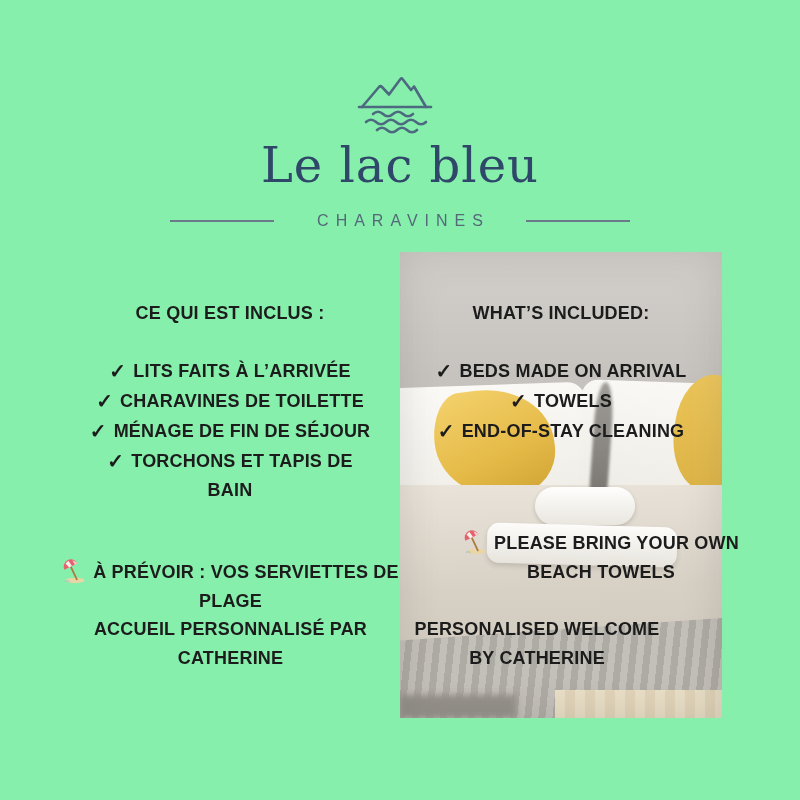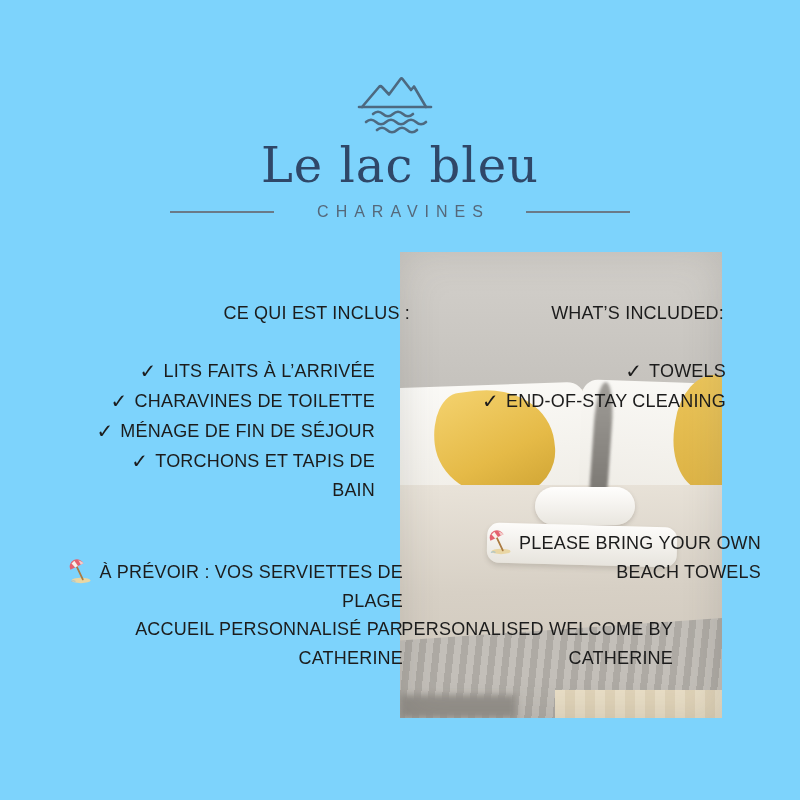--- a/index.html
+++ b/index.html
@@ -1,28 +1,28 @@
 <!DOCTYPE html>
 <html><head>
 <meta charset="utf-8">
 <style>
   html,body{margin:0;padding:0;}
   body{width:800px;height:800px;overflow:hidden;background:#faf7f2;}
-  .canvas{position:relative;width:800px;height:800px;font-family:"Liberation Sans",sans-serif;background:#7dd3fc;}
+  .canvas{position:relative;width:800px;height:800px;font-family:"Liberation Sans",sans-serif;background:#86efac;}
 
   
   .logo{position:absolute;top:70px;left:0;width:800px;text-align:center;z-index:2;}
   .logo-icon{display:inline-block;}
   .logo-title{font-family:"DejaVu Serif",serif;font-size:48px;line-height:54px;color:#2f4768;letter-spacing:1px;margin-top:-2px;}
-  .logo-subrow{display:flex;justify-content:center;align-items:center;gap:36px;margin-top:11px;}
+  .logo-subrow{display:flex;justify-content:center;align-items:center;gap:36px;margin-top:20px;}
   .rule{width:104px;height:2px;background:#6a7a88;}
   .logo-subtitle{font-size:16px;font-weight:400;letter-spacing:7px;padding-left:7px;color:#55687a;}
 
   
-  .tblock{position:absolute;text-align:right;font-weight:400;font-size:18px;line-height:29px;
+  .tblock{position:absolute;text-align:center;font-weight:700;font-size:18px;line-height:29px;
           color:#1c1c1c;letter-spacing:.2px;z-index:3;}
   #fr-heading{left:50px;top:299px;width:360px;height:28px;line-height:28px;}
   #fr-list{left:85px;top:356px;width:290px;}
   #fr-note{left:58px;top:558px;width:345px;}
   #fr-footer{left:58px;top:615px;width:345px;}
   #en-heading{left:398px;top:299px;width:326px;height:28px;line-height:28px;}
   #en-list{left:396px;top:356px;width:330px;}
   #en-note{left:401px;top:529px;width:320px;padding-left:40px;}
   #en-footer{left:401px;top:615px;width:272px;}
   .check{display:inline-block;margin-right:7px;font-size:20px;transform:translateY(1px);}
@@ -110,20 +110,21 @@
         </g>
       </svg>
     </span><span>À PRÉVOIR : VOS SERVIETTES DE PLAGE</span>
   </div>
 
   <div class="tblock" id="fr-footer">ACCUEIL PERSONNALISÉ PAR CATHERINE</div>
 
   <div class="tblock" id="en-heading">WHAT’S INCLUDED:</div>
 
   <div class="tblock" id="en-list">
+    <div><span class="check">✓</span><span>BEDS MADE ON ARRIVAL</span></div>
     <div><span class="check">✓</span><span>TOWELS</span></div>
     <div><span class="check">✓</span><span>END-OF-STAY CLEANING</span></div>
   </div>
 
   <div class="tblock" id="en-note">
     <span class="bicon">
       <svg viewBox="0 0 24 24" width="25" height="25" aria-hidden="true">
         <ellipse cx="12.5" cy="20.6" rx="9.2" ry="2.6" fill="#e9d6a4"></ellipse>
         <path d="M3.2 21.4 q1.8 -1 3.6 0" stroke="#9fc0cf" stroke-width="1" fill="none" stroke-linecap="round"></path>
         <path d="M8.2 6.8 L14.2 19.6" stroke="#aa7a40" stroke-width="1.7" stroke-linecap="round"></path>

